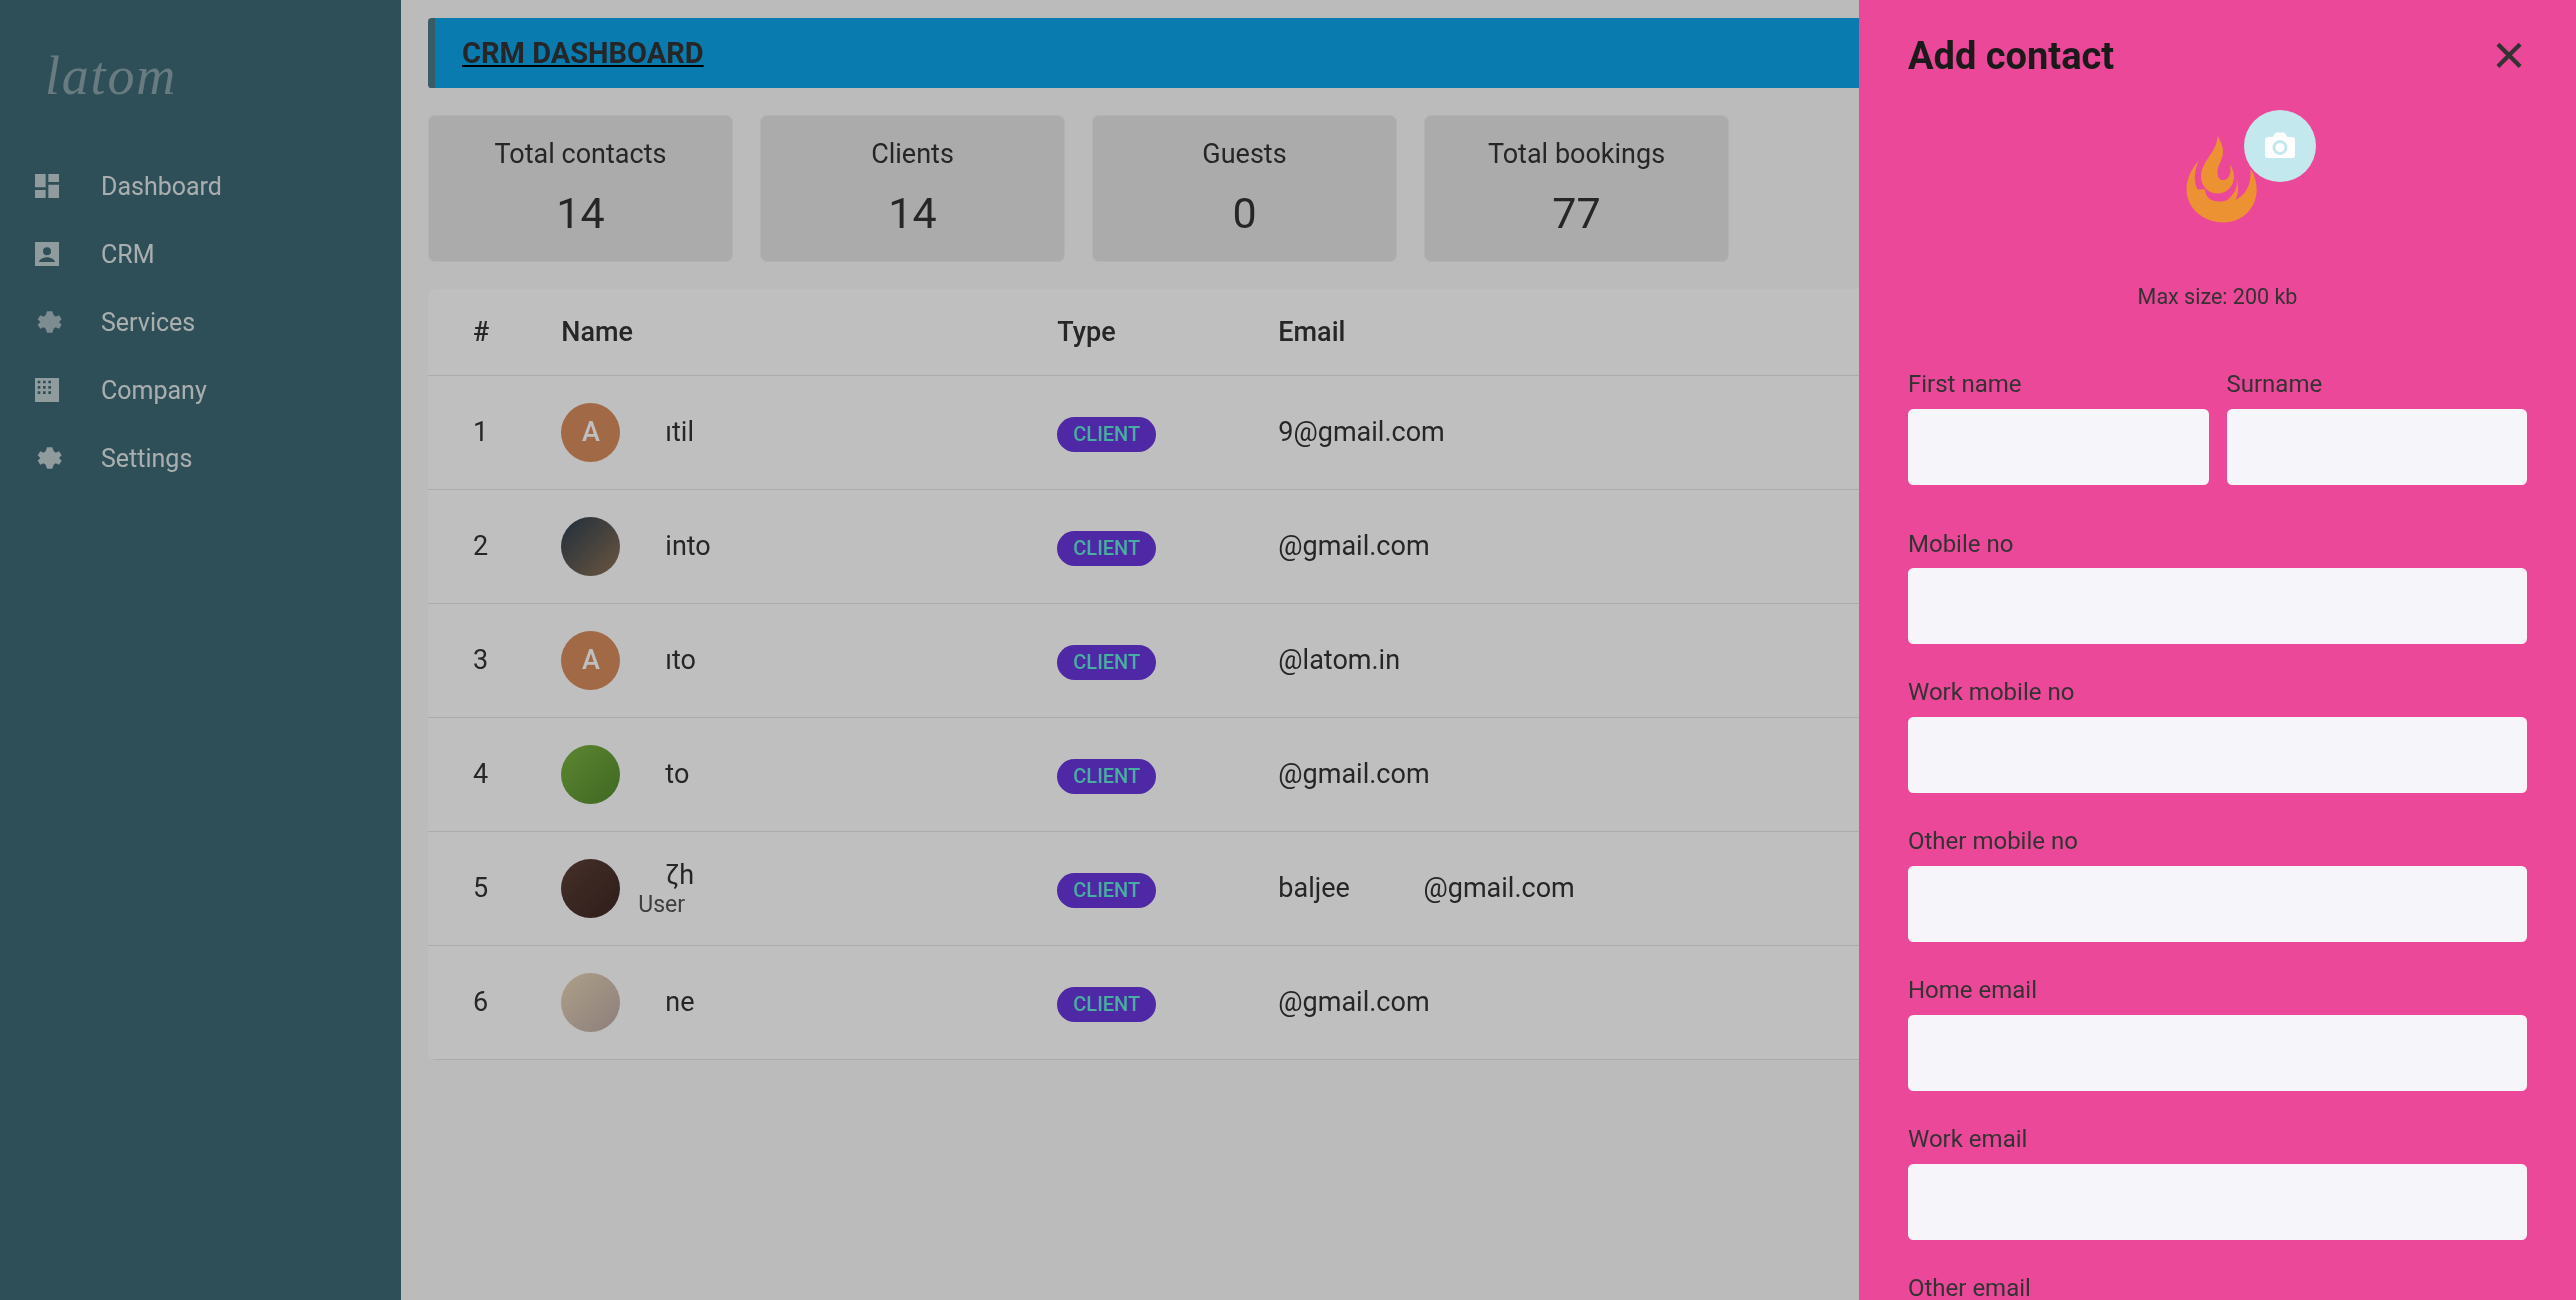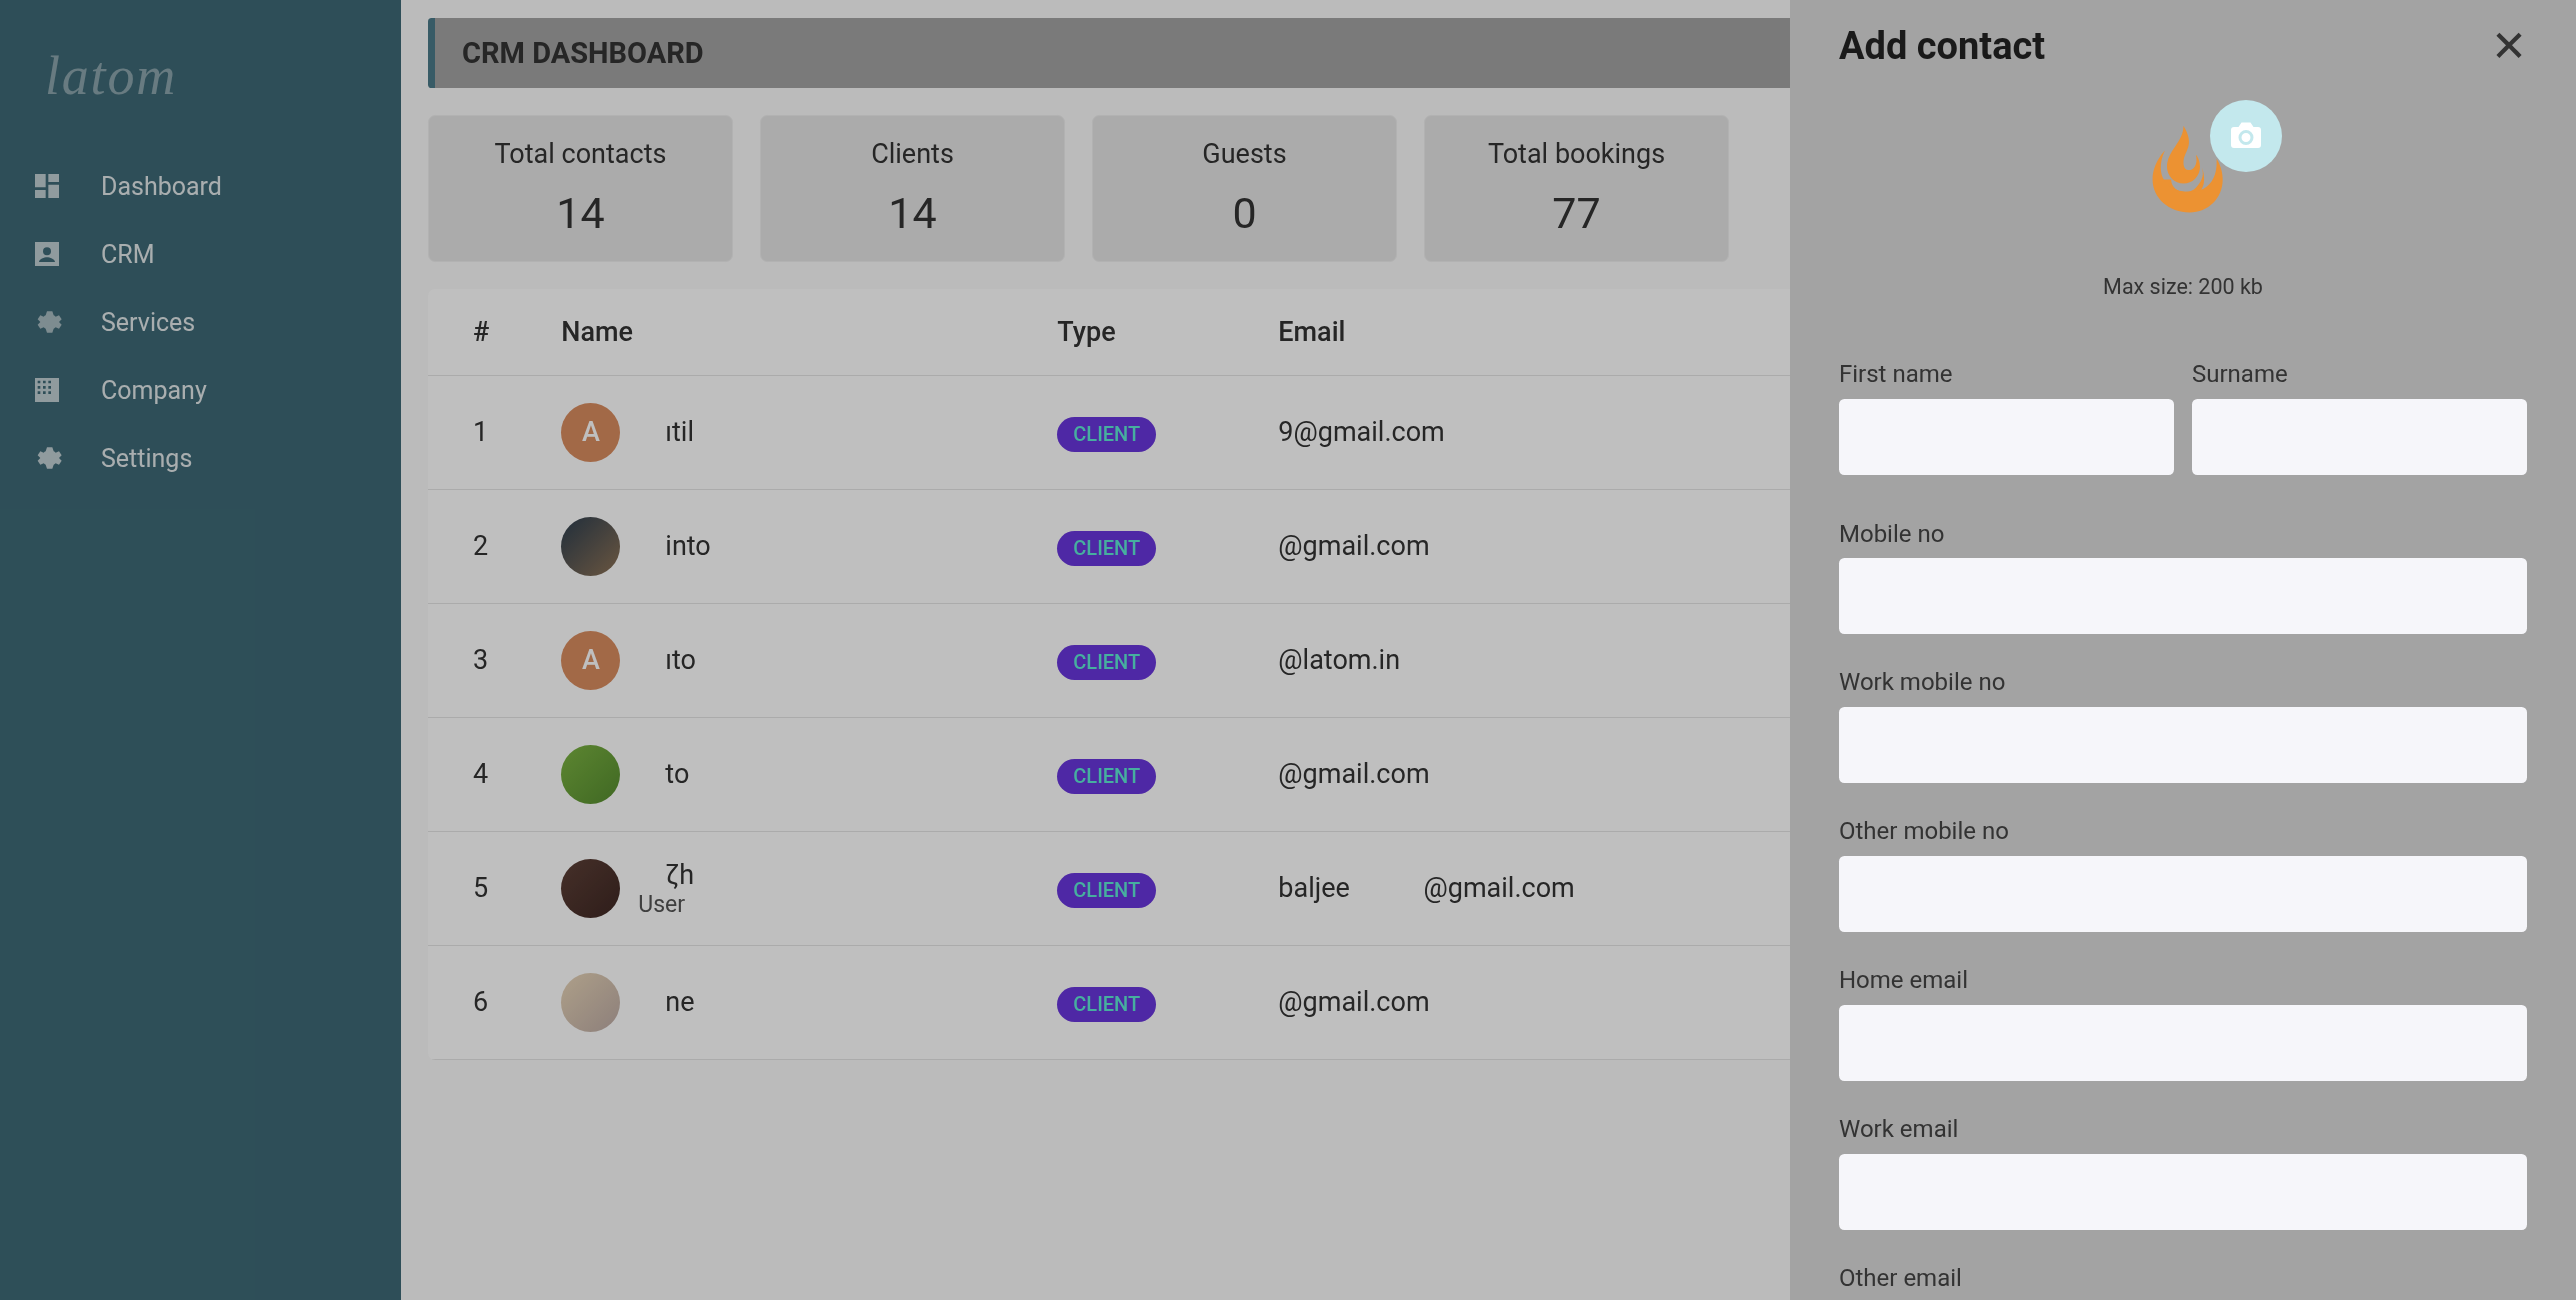--- a/index.html
+++ b/index.html
@@ -67,25 +67,26 @@
     }
 
     .main-content {
       flex: 1;
       background: #fafafa;
       padding: 18px 27px;
       overflow: hidden;
     }
 
     .page-header {
-      background: #a3a3a3;
+      background: #0ea5e9;
       border-left: 7.2px solid #4b7a88;
       padding: 18px 27px;
       margin-bottom: 27px;
       border-radius: 3.6px;
+      text-decoration: underline;
     }
 
     .page-title {
       font-size: 29px;
       font-weight: bold;
       color: #333;
     }
 
     .stats-row {
       display: flex;
@@ -194,25 +195,25 @@
       right: 0;
       bottom: 0;
       background: rgba(0,0,0,0.25);
       pointer-events: none;
     }
 
     .drawer {
       position: absolute;
       right: 0;
       top: 0;
-      width: 786px;
+      width: 717px;
       height: 100%;
-      background: #a3a3a3;
+      background: #ec4899;
       z-index: 100;
-      padding: 24px 49px;
+      padding: 34px 49px;
       overflow-y: auto;
     }
 
     .drawer-header {
       display: flex;
       justify-content: space-between;
       align-items: center;
       margin-bottom: 45px;
     }
 

